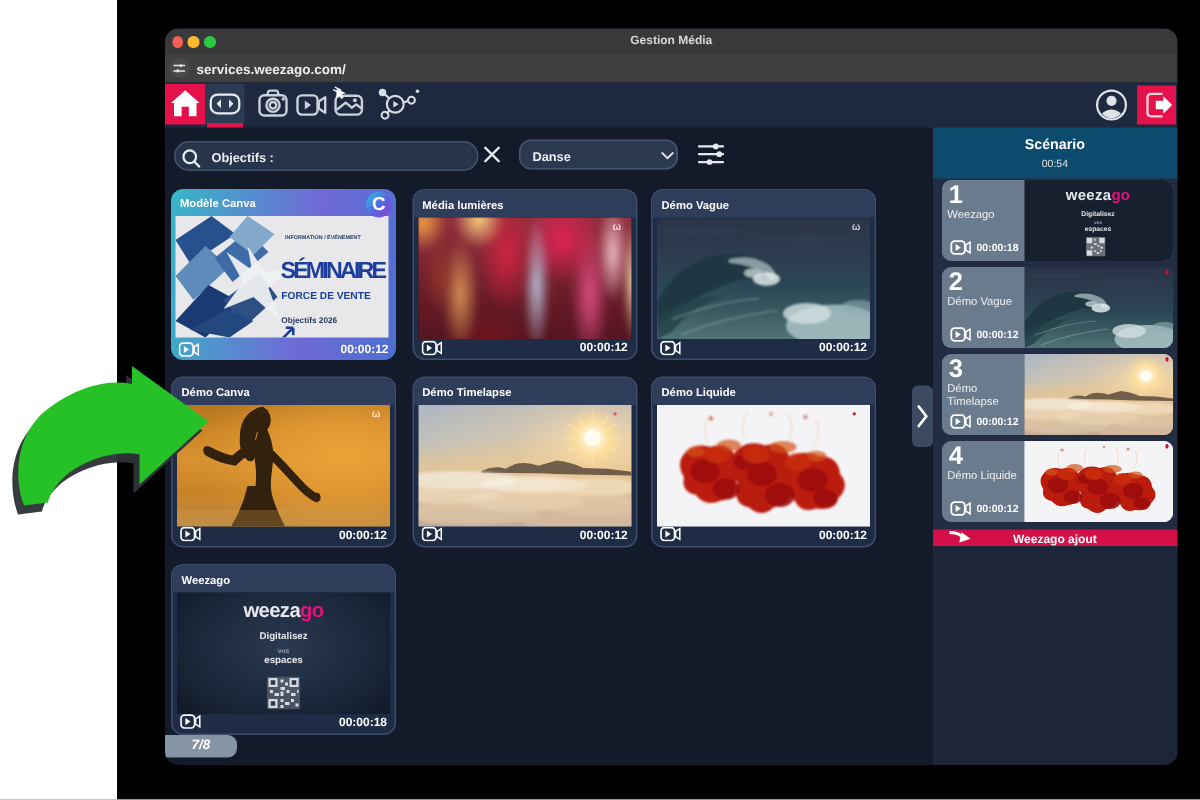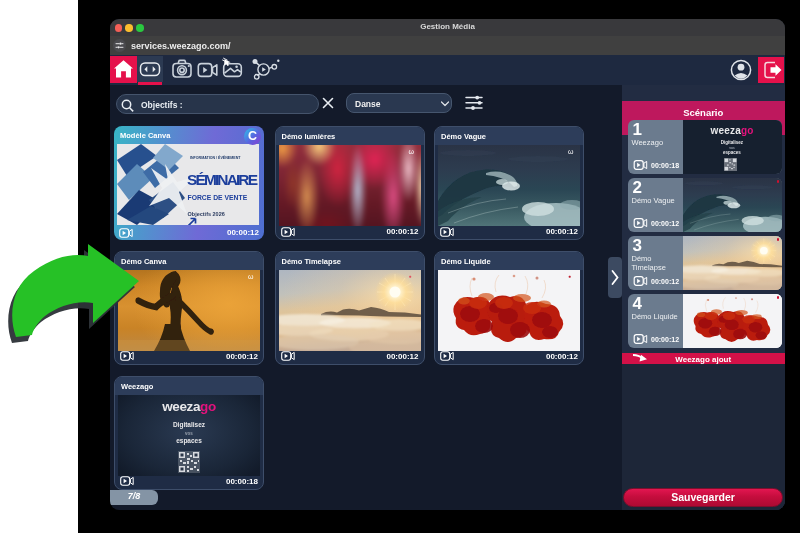--- a/index.html
+++ b/index.html
@@ -40,21 +40,21 @@
 .camicon { position:absolute; left:5px; bottom:2.5px; }
 #card1 { left:4px; top:107px; background:linear-gradient(100deg,#37b6c6,#6f6ad6 60%,#4d6fd0); border:none; }
 #card2 { left:164.5px; top:107px; }
 #card3 { left:324px; top:107px; }
 #card4 { left:4px; top:231.5px; }
 #card5 { left:164.5px; top:231.5px; }
 #card6 { left:324px; top:231.5px; }
 #card7 { left:4px; top:356.5px; }
 
 #sidebar { left:511.5px; top:66px; width:163.5px; height:425px; background:#222c42; }
-#sbhead { left:0; top:16px; width:100%; height:34px; background:#be185d; }
+#sbhead { left:0; top:0; width:100%; height:34px; background:#0c4a6e; }
 #sbtitle { left:0; top:6px; width:100%; text-align:center; font-size:9.5px; font-weight:bold; color:#fff; }
 #sbtime { left:0; top:21px; width:100%; text-align:center; font-size:7px; color:#e0e0e0; }
 .sitem { position:absolute; left:6px; width:154px; height:54px; border-radius:6px; background:#6b7b8e; overflow:hidden; }
 .snum { position:absolute; left:5px; top:0px; font-size:17px; font-weight:bold; color:#fff; }
 .sname { position:absolute; left:4px; top:19px; font-size:7.5px; color:#eef0f2; width:51px; line-height:1.15; }
 .scam { position:absolute; left:5px; bottom:4px; }
 .sdur { position:absolute; left:23.5px; bottom:5.5px; font-size:7px; font-weight:bold; color:#fff; }
 .sthumb { position:absolute; left:55px; top:0; width:99px; height:54px; background:#223; }
 #sitem1 { top:35px; }
 #sitem2 { top:93.2px; }
@@ -352,21 +352,21 @@
           <rect x="0.7" y="0.7" width="9" height="8.6" rx="2.2" stroke="#fff" fill="none" stroke-width="1.1"></rect>
           <path d="M3.6 2.7 L7 5 L3.6 7.3 Z" fill="#fff"></path>
           <path d="M10.4 3.2 L13.2 1.4 L13.2 8.6 L10.4 6.8 Z" stroke="#fff" fill="none" stroke-width="1"></path>
         </svg>
       <div class="ctime">00:00:12</div>
       <div class="abs" style="left:130px;top:2px;width:17px;height:17px;border-radius:50%;background:linear-gradient(135deg,#2bc3e8,#5a63e0 55%,#8a3fd0);"></div>
       <div class="abs" style="left:130px;top:2px;width:17px;height:17px;text-align:center;font-size:12.5px;font-weight:bold;color:#fff;line-height:16.5px;">C</div>
     </div>
     <div class="abs card" id="card2">
       <div class="chead"></div>
-        <div class="ctitle">Démo lumières</div>
+        <div class="ctitle">Média lumières</div>
       <div class="cthumb" id="thumb-lum">
           <div class="lumfx"></div>
           <div class="wmark">ω</div>
         </div>
       <div class="cfoot"></div>
       <svg class="camicon" width="14" height="10" viewBox="0 0 14 10">
           <rect x="0.7" y="0.7" width="9" height="8.6" rx="2.2" stroke="#fff" fill="none" stroke-width="1.1"></rect>
           <path d="M3.6 2.7 L7 5 L3.6 7.3 Z" fill="#fff"></path>
           <path d="M10.4 3.2 L13.2 1.4 L13.2 8.6 L10.4 6.8 Z" stroke="#fff" fill="none" stroke-width="1"></path>
         </svg>
@@ -584,21 +584,20 @@
             <div class="reddot"></div>
           </div>
       </div>
       <div class="abs" id="posbar"></div>
       <svg class="abs" style="left:10px;top:269px;" width="16" height="9" viewBox="0 0 16 9">
         <path d="M1 1 Q7 1 10 4.2" stroke="#fff" stroke-width="2" fill="none"></path>
         <path d="M9 0.8 L15 5.2 L7.5 7.6 Z" fill="#fff"></path>
       </svg>
       <div class="abs" id="postext">Weezago ajout</div>
       <div class="abs" id="sbbottom"></div>
-      <div class="abs" id="savebtn">Sauvegarder</div>
     </div>
     <div class="abs" id="expander">
       <svg width="13.5" height="41" viewBox="0 0 13.5 41">
           <path d="M4.5 14 L9.5 20.5 L4.5 27" stroke="#fff" stroke-width="1.8" fill="none" stroke-linecap="round"></path>
         </svg>
     </div>
     <div class="abs" id="badge"></div>
     <div class="abs" id="badgetext">7/8</div>
   </div>
   <svg class="abs" style="left:0;top:230px;" width="180" height="130" viewBox="0 0 180 130">

